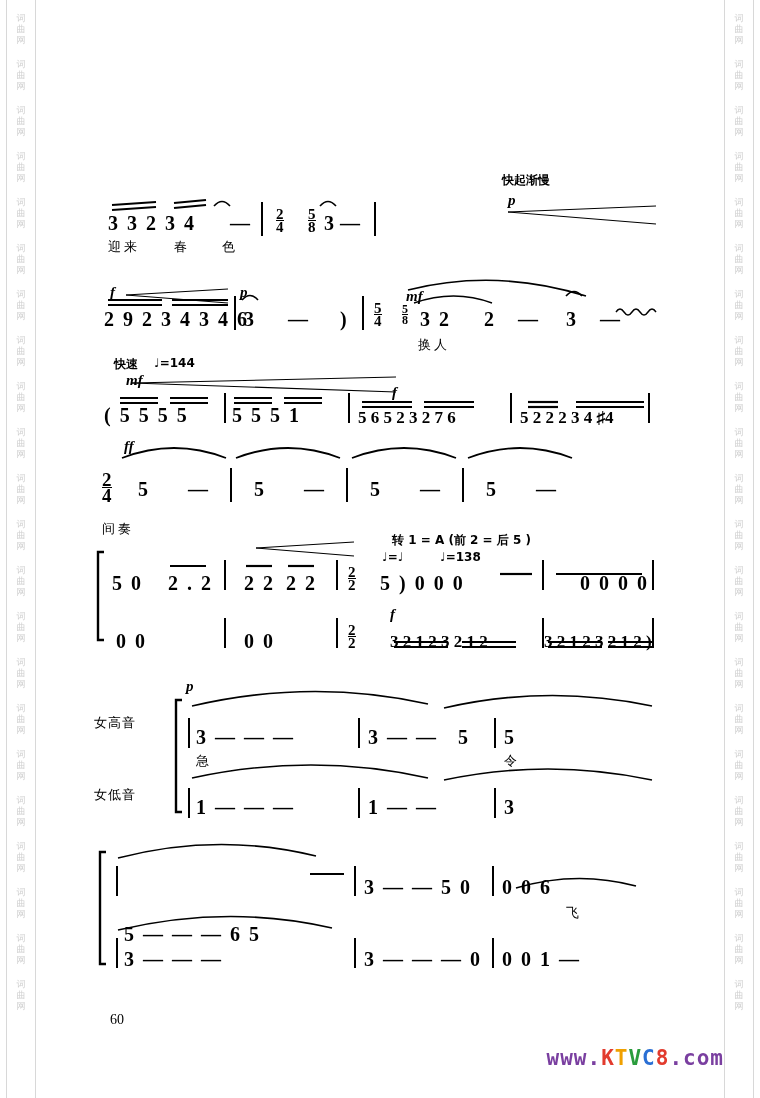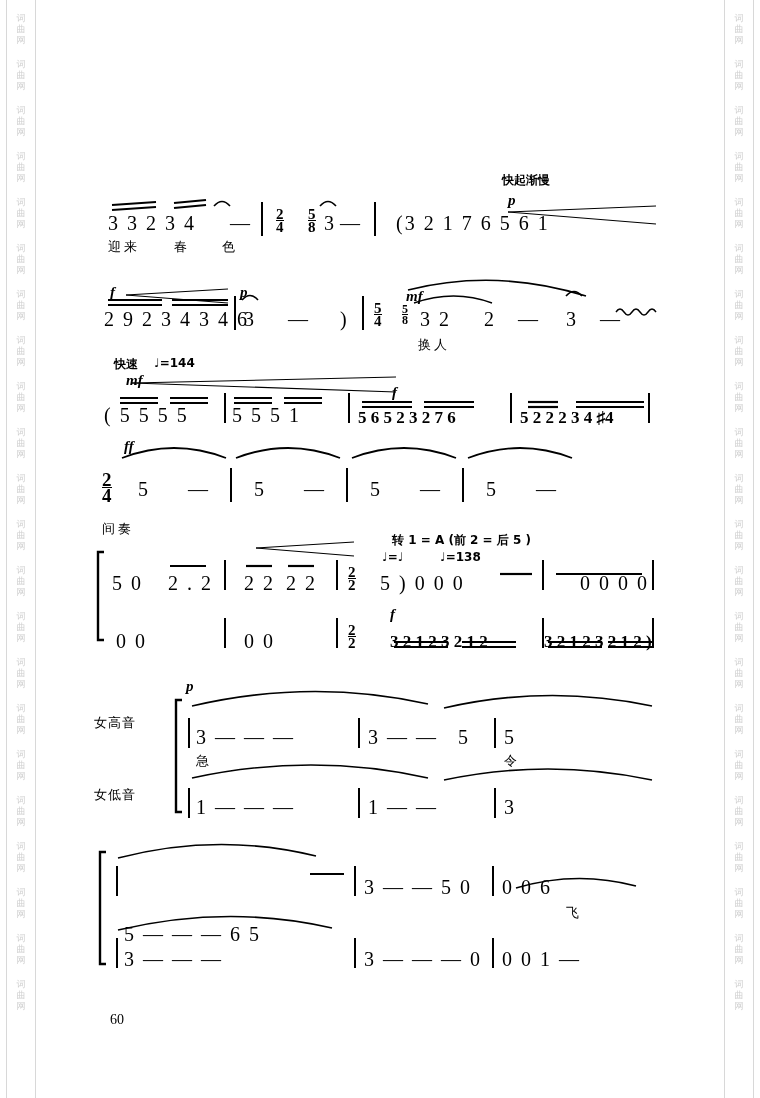--- a/index.html
+++ b/index.html
@@ -50,21 +50,21 @@
     width: 570px;
     height: 1098px;
   }
   .ln {
     position: absolute;
     white-space: nowrap;
   }
   .note {
     font-family: "Liberation Serif", serif;
     font-size: 20px;
-    font-weight: normal;
+    font-weight: bold;
     letter-spacing: 2px;
     text-align: right;
   }
   .note-sm {
     font-size: 17px;
     font-weight: bold;
   }
   .lyr {
     font-family: "DejaVu Sans", sans-serif;
     font-size: 13px;
@@ -420,21 +420,20 @@
       </span>
     </div>
     <div class="ln" style="left:212px; top:208px;">
       <span class="meter">
         <span class="num">5</span>
         <span class="den">8</span>
       </span>
     </div>
     <div class="ln note" style="left:228px; top:212px;">3</div>
     <div class="ln note" style="left:244px; top:212px;">—</div>
-    <div class="ln note" style="left:300px; top:212px;">(3 2 1 7    6 5 6 1</div>
 
     <div class="ln lyr" style="left:12px; top:238px;">迎来</div>
     <div class="ln lyr" style="left:78px; top:238px;">春</div>
     <div class="ln lyr" style="left:126px; top:238px;">色</div>
 
     <div class="ln dyn" style="left:14px; top:284px;">f</div>
     <div class="ln dyn" style="left:144px; top:284px;">p</div>
 
     <div class="ln note" style="left:8px; top:308px;">2 9 2 3   4 3 4 6</div>
     <div class="ln note" style="left:148px; top:308px;">3</div>
@@ -538,14 +537,17 @@
     <div class="ln note" style="left:406px; top:876px;">0  0  6</div>
     <div class="ln lyr" style="left:470px; top:904px;">飞</div>
 
     <div class="ln note" style="left:28px; top:948px;">3  —  —  —</div>
     <div class="ln note" style="left:268px; top:948px;">3  —  —  —   0</div>
     <div class="ln note" style="left:406px; top:948px;">0  0  1  —</div>
   </div>
 
   <div class="pagenum">60</div>
 
+  <div class="site">
+    <span class="w">www.</span><span class="k">K</span><span class="t">T</span><span class="v">V</span><span class="c">C</span><span class="eight">8</span><span class="dotcom">.com</span>
+  </div>
 
 </div>
 
 </body></html>

